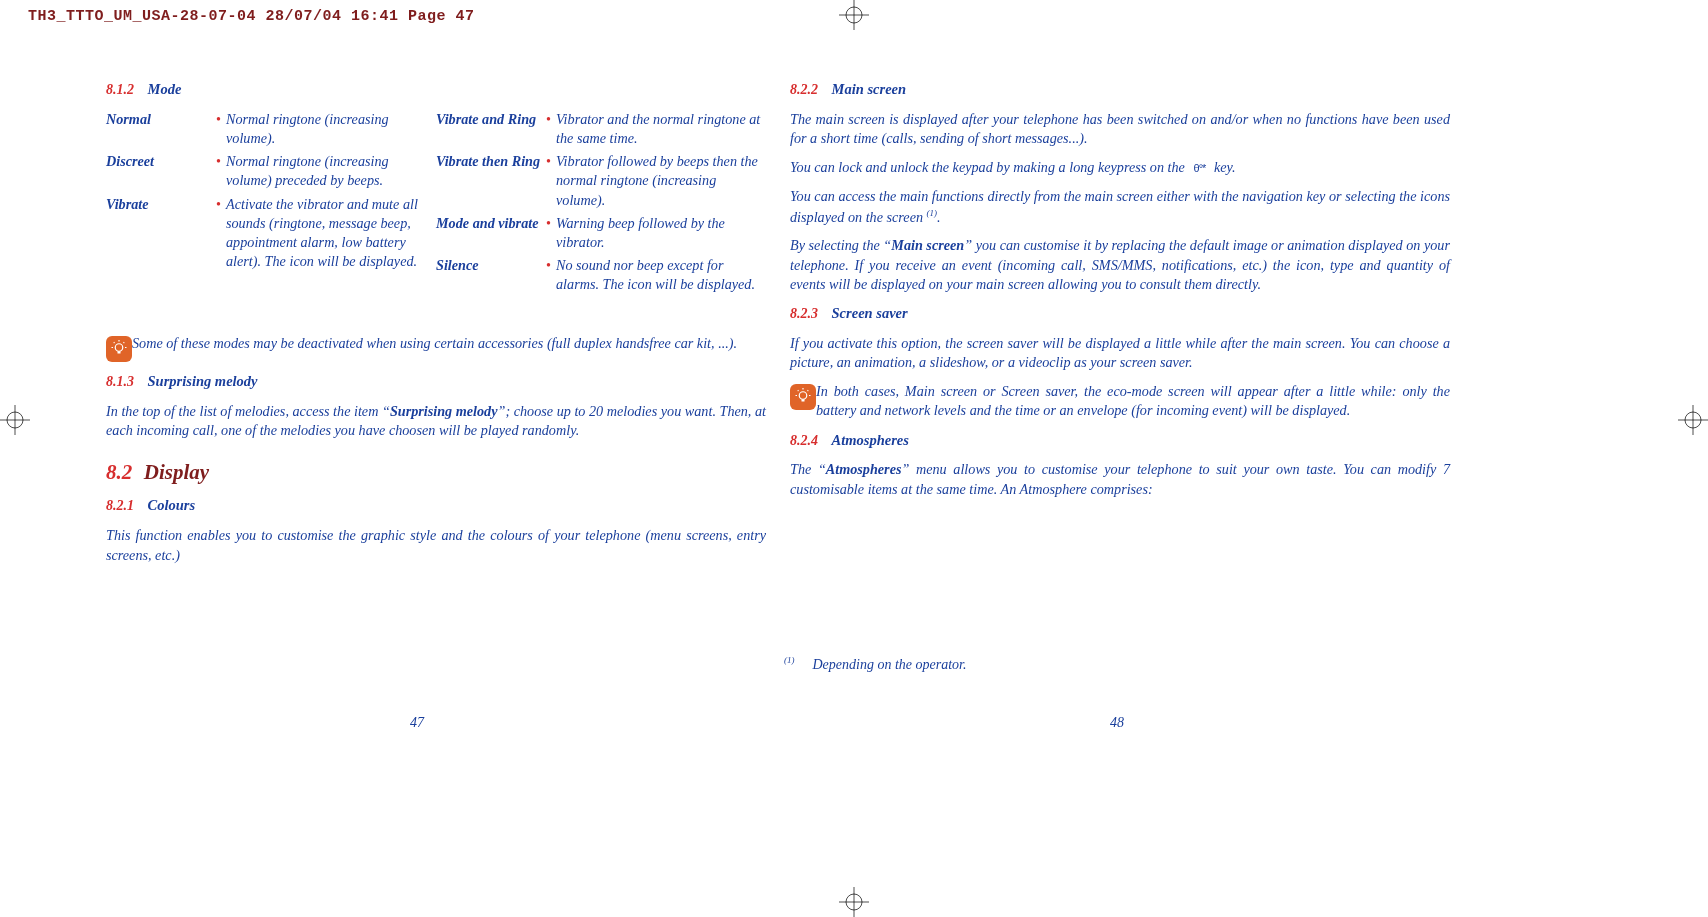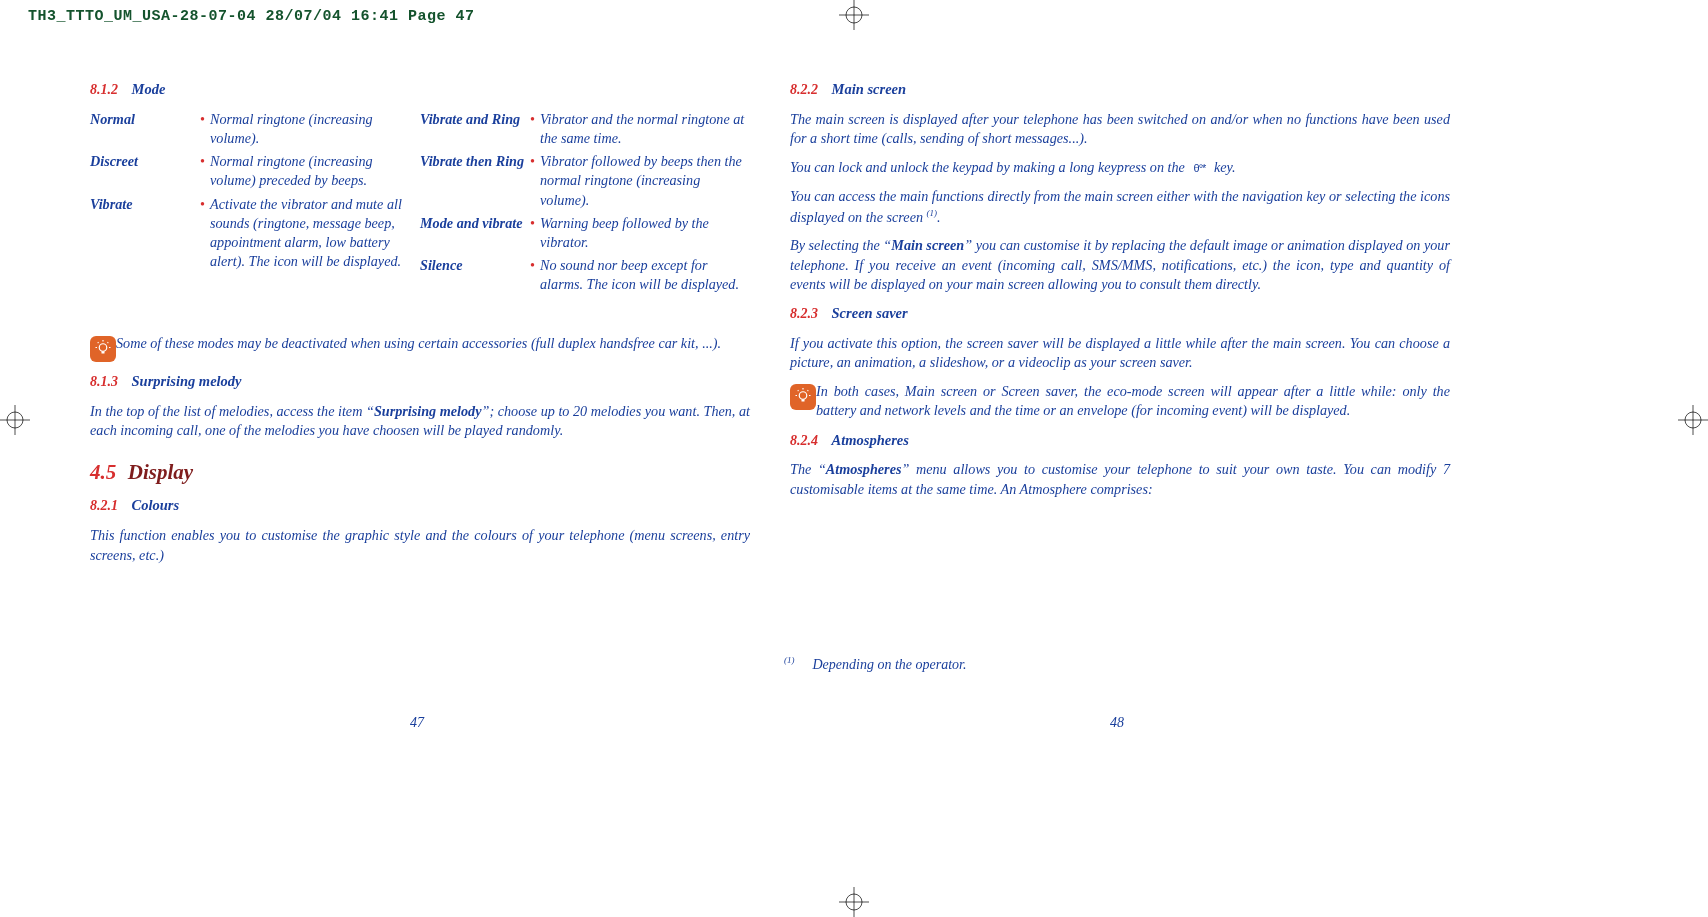--- a/index.html
+++ b/index.html
@@ -12,21 +12,21 @@
     overflow: hidden;
   }
   .header-slug {
     position: absolute;
     top: 8px;
     left: 28px;
     font-family: "Courier New", monospace;
     font-size: 15px;
     font-weight: bold;
     letter-spacing: 0.5px;
-    color: #14532d;
+    color: #7f1d1d;
   }
   
   .reg-top, .reg-bottom {
     position: absolute;
     left: 50%;
     transform: translateX(-50%);
     width: 30px; height: 30px;
   }
   .reg-top { top: 0; }
   .reg-bottom { bottom: 0; }
@@ -42,21 +42,21 @@
   .reg line { stroke: #000; stroke-width: 0.7; }
   
   .page {
     position: absolute;
     top: 80px;
     width: 660px;
     color: #1a3f9c;
     font-size: 14.2px;
     line-height: 1.35;
   }
-  .page-left { left: 90px; }
+  .page-left { left: 106px; }
   .page-right { left: 790px; }
   .sec-num { color: #d72e2e; font-weight: bold; font-style: italic; margin-right: 10px; font-size: 14px; }
   .sec-title { color: #1a3f9c; font-weight: bold; font-style: italic; font-size: 14.5px; }
   .h-row { margin-bottom: 10px; }
   .h2-row { margin: 18px 0 10px 0; }
   .h2-num { color: #d72e2e; font-weight: bold; font-style: italic; font-size: 21px; margin-right: 8px; }
   .h2-title { color: #7f1d1d; font-weight: bold; font-style: italic; font-size: 21px; }
   .bodytext { font-style: italic; color: #1a3f9c; margin-bottom: 10px; text-align: justify; }
   .bodytext .bold { font-weight: bold; }
   .mode-grid {
@@ -229,21 +229,21 @@
 
   <div class="h-row">
     <span class="sec-num">8.1.3</span>
     <span class="sec-title">Surprising melody</span>
   </div>
   <p class="bodytext">
     <span>In the top of the list of melodies, access the item “</span><span class="bold">Surprising melody</span><span>”; choose up to 20 melodies you want. Then, at each incoming call, one of the melodies you have choosen will be played randomly.</span>
   </p>
 
   <div class="h2-row">
-    <span class="h2-num">4.5</span>
+    <span class="h2-num">8.2</span>
     <span class="h2-title">Display</span>
   </div>
 
   <div class="h-row">
     <span class="sec-num">8.2.1</span>
     <span class="sec-title">Colours</span>
   </div>
   <p class="bodytext">This function enables you to customise the graphic style and the colours of your telephone (menu screens, entry screens, etc.)</p>
 </div>
 

